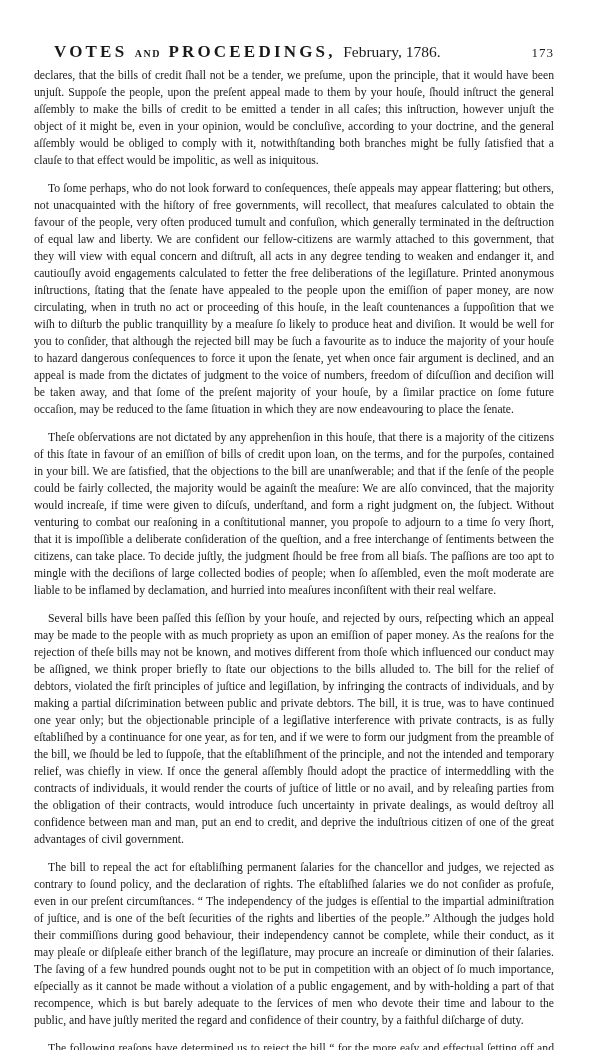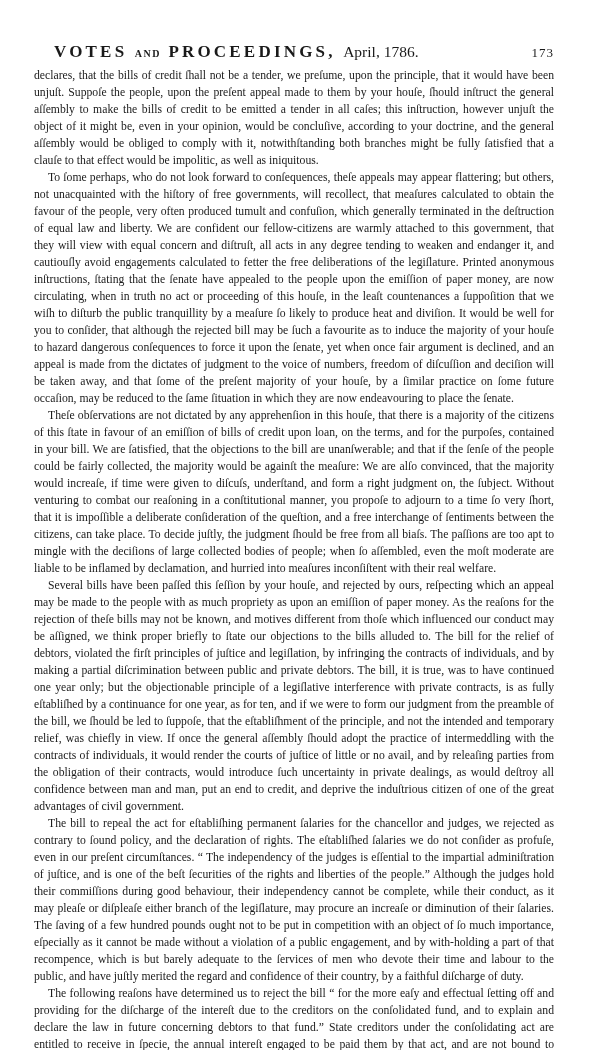--- a/index.html
+++ b/index.html
@@ -12,36 +12,36 @@
   .header {
     display: flex; justify-content: space-between; align-items: baseline;
     height: 22px; margin-bottom: 3px; margin-left: 20px;
   }
   .header .title { font-size: 17px; letter-spacing: 3.2px; font-weight: bold; }
   .header .title .sc { font-size: 10px; letter-spacing: 1.5px; }
   .header .title .date { font-weight: normal; letter-spacing: 0; font-size: 15.5px; }
   .header .pnum { font-size: 13px; letter-spacing: 1px; }
   .body { font-size: 11.7px; line-height: 17px; text-align: justify; }
   .body p { margin: 0; text-indent: 0; }
-  .body p.indent { text-indent: 14px; }
+  .body p.indent { text-indent: 14px; margin-top: 11px; }
   .body p.first { text-indent: 0; }
   .footer { position: relative; height: 14px; font-size: 11.5px; margin-top: 1px; font-family: Liberation Mono, monospace; }
   .footer .sig { position: absolute; left: 246px; top: 0; }
   .footer .catch { position: absolute; right: 0; top: 5px; }
 </style>
 </head>
 <body>
 
 <div class="page">
   <div class="header">
     <span class="title">
       <span>VOTES</span>
       <span class="sc">AND</span>
       <span>PROCEEDINGS,</span>
-      <span class="date">April, 1786.</span>
+      <span class="date">February, 1786.</span>
     </span>
     <span class="pnum">173</span>
   </div>
 
   <div class="body">
     <p class="first">declares, that the bills of credit ſhall not be a tender, we preſume, upon the principle, that it would have been unjuſt. Suppoſe the people, upon the preſent appeal made to them by your houſe, ſhould inſtruct the general aſſembly to make the bills of credit to be emitted a tender in all caſes; this inſtruction, however unjuſt the object of it might be, even in your opinion, would be concluſive, according to your doctrine, and the general aſſembly would be obliged to comply with it, notwithſtanding both branches might be fully ſatisfied that a clauſe to that effect would be impolitic, as well as iniquitous.</p>
     <p class="indent">To ſome perhaps, who do not look forward to conſequences, theſe appeals may appear flattering; but others, not unacquainted with the hiſtory of free governments, will recollect, that meaſures calculated to obtain the favour of the people, very often produced tumult and confuſion, which generally terminated in the deſtruction of equal law and liberty. We are confident our fellow-citizens are warmly attached to this government, that they will view with equal concern and diſtruſt, all acts in any degree tending to weaken and endanger it, and cautiouſly avoid engagements calculated to fetter the free deliberations of the legiſlature. Printed anonymous inſtructions, ſtating that the ſenate have appealed to the people upon the emiſſion of paper money, are now circulating, when in truth no act or proceeding of this houſe, in the leaſt countenances a ſuppoſition that we wiſh to diſturb the public tranquillity by a meaſure ſo likely to produce heat and diviſion. It would be well for you to conſider, that although the rejected bill may be ſuch a favourite as to induce the majority of your houſe to hazard dangerous conſequences to force it upon the ſenate, yet when once fair argument is declined, and an appeal is made from the dictates of judgment to the voice of numbers, freedom of diſcuſſion and deciſion will be taken away, and that ſome of the preſent majority of your houſe, by a ſimilar practice on ſome future occaſion, may be reduced to the ſame ſituation in which they are now endeavouring to place the ſenate.</p>
     <p class="indent">Theſe obſervations are not dictated by any apprehenſion in this houſe, that there is a majority of the citizens of this ſtate in favour of an emiſſion of bills of credit upon loan, on the terms, and for the purpoſes, contained in your bill. We are ſatisfied, that the objections to the bill are unanſwerable; and that if the ſenſe of the people could be fairly collected, the majority would be againſt the meaſure: We are alſo convinced, that the majority would increaſe, if time were given to diſcuſs, underſtand, and form a right judgment on, the ſubject. Without venturing to combat our reaſoning in a conſtitutional manner, you propoſe to adjourn to a time ſo very ſhort, that it is impoſſible a deliberate conſideration of the queſtion, and a free interchange of ſentiments between the citizens, can take place. To decide juſtly, the judgment ſhould be free from all biaſs. The paſſions are too apt to mingle with the deciſions of large collected bodies of people; when ſo aſſembled, even the moſt moderate are liable to be inflamed by declamation, and hurried into meaſures inconſiſtent with their real welfare.</p>
     <p class="indent">Several bills have been paſſed this ſeſſion by your houſe, and rejected by ours, reſpecting which an appeal may be made to the people with as much propriety as upon an emiſſion of paper money. As the reaſons for the rejection of theſe bills may not be known, and motives different from thoſe which influenced our conduct may be aſſigned, we think proper briefly to ſtate our objections to the bills alluded to. The bill for the relief of debtors, violated the firſt principles of juſtice and legiſlation, by infringing the contracts of individuals, and by making a partial diſcrimination between public and private debtors. The bill, it is true, was to have continued one year only; but the objectionable principle of a legiſlative interference with private contracts, is as fully eſtabliſhed by a continuance for one year, as for ten, and if we were to form our judgment from the preamble of the bill, we ſhould be led to ſuppoſe, that the eſtabliſhment of the principle, and not the intended and temporary relief, was chiefly in view. If once the general aſſembly ſhould adopt the practice of intermeddling with the contracts of individuals, it would render the courts of juſtice of little or no avail, and by releaſing parties from the obligation of their contracts, would introduce ſuch uncertainty in private dealings, as would deſtroy all confidence between man and man, put an end to credit, and deprive the induſtrious citizen of one of the great advantages of civil government.</p>
     <p class="indent">The bill to repeal the act for eſtabliſhing permanent ſalaries for the chancellor and judges, we rejected as contrary to ſound policy, and the declaration of rights. The eſtabliſhed ſalaries we do not conſider as profuſe, even in our preſent circumſtances. “ The independency of the judges is eſſential to the impartial adminiſtration of juſtice, and is one of the beſt ſecurities of the rights and liberties of the people.” Although the judges hold their commiſſions during good behaviour, their independency cannot be complete, while their conduct, as it may pleaſe or diſpleaſe either branch of the legiſlature, may procure an increaſe or diminution of their ſalaries. The ſaving of a few hundred pounds ought not to be put in competition with an object of ſo much importance, eſpecially as it cannot be made without a violation of a public engagement, and by with-holding a part of that recompence, which is but barely adequate to the ſervices of men who devote their time and labour to the public, and have juſtly merited the regard and confidence of their country, by a faithful diſcharge of duty.</p>

